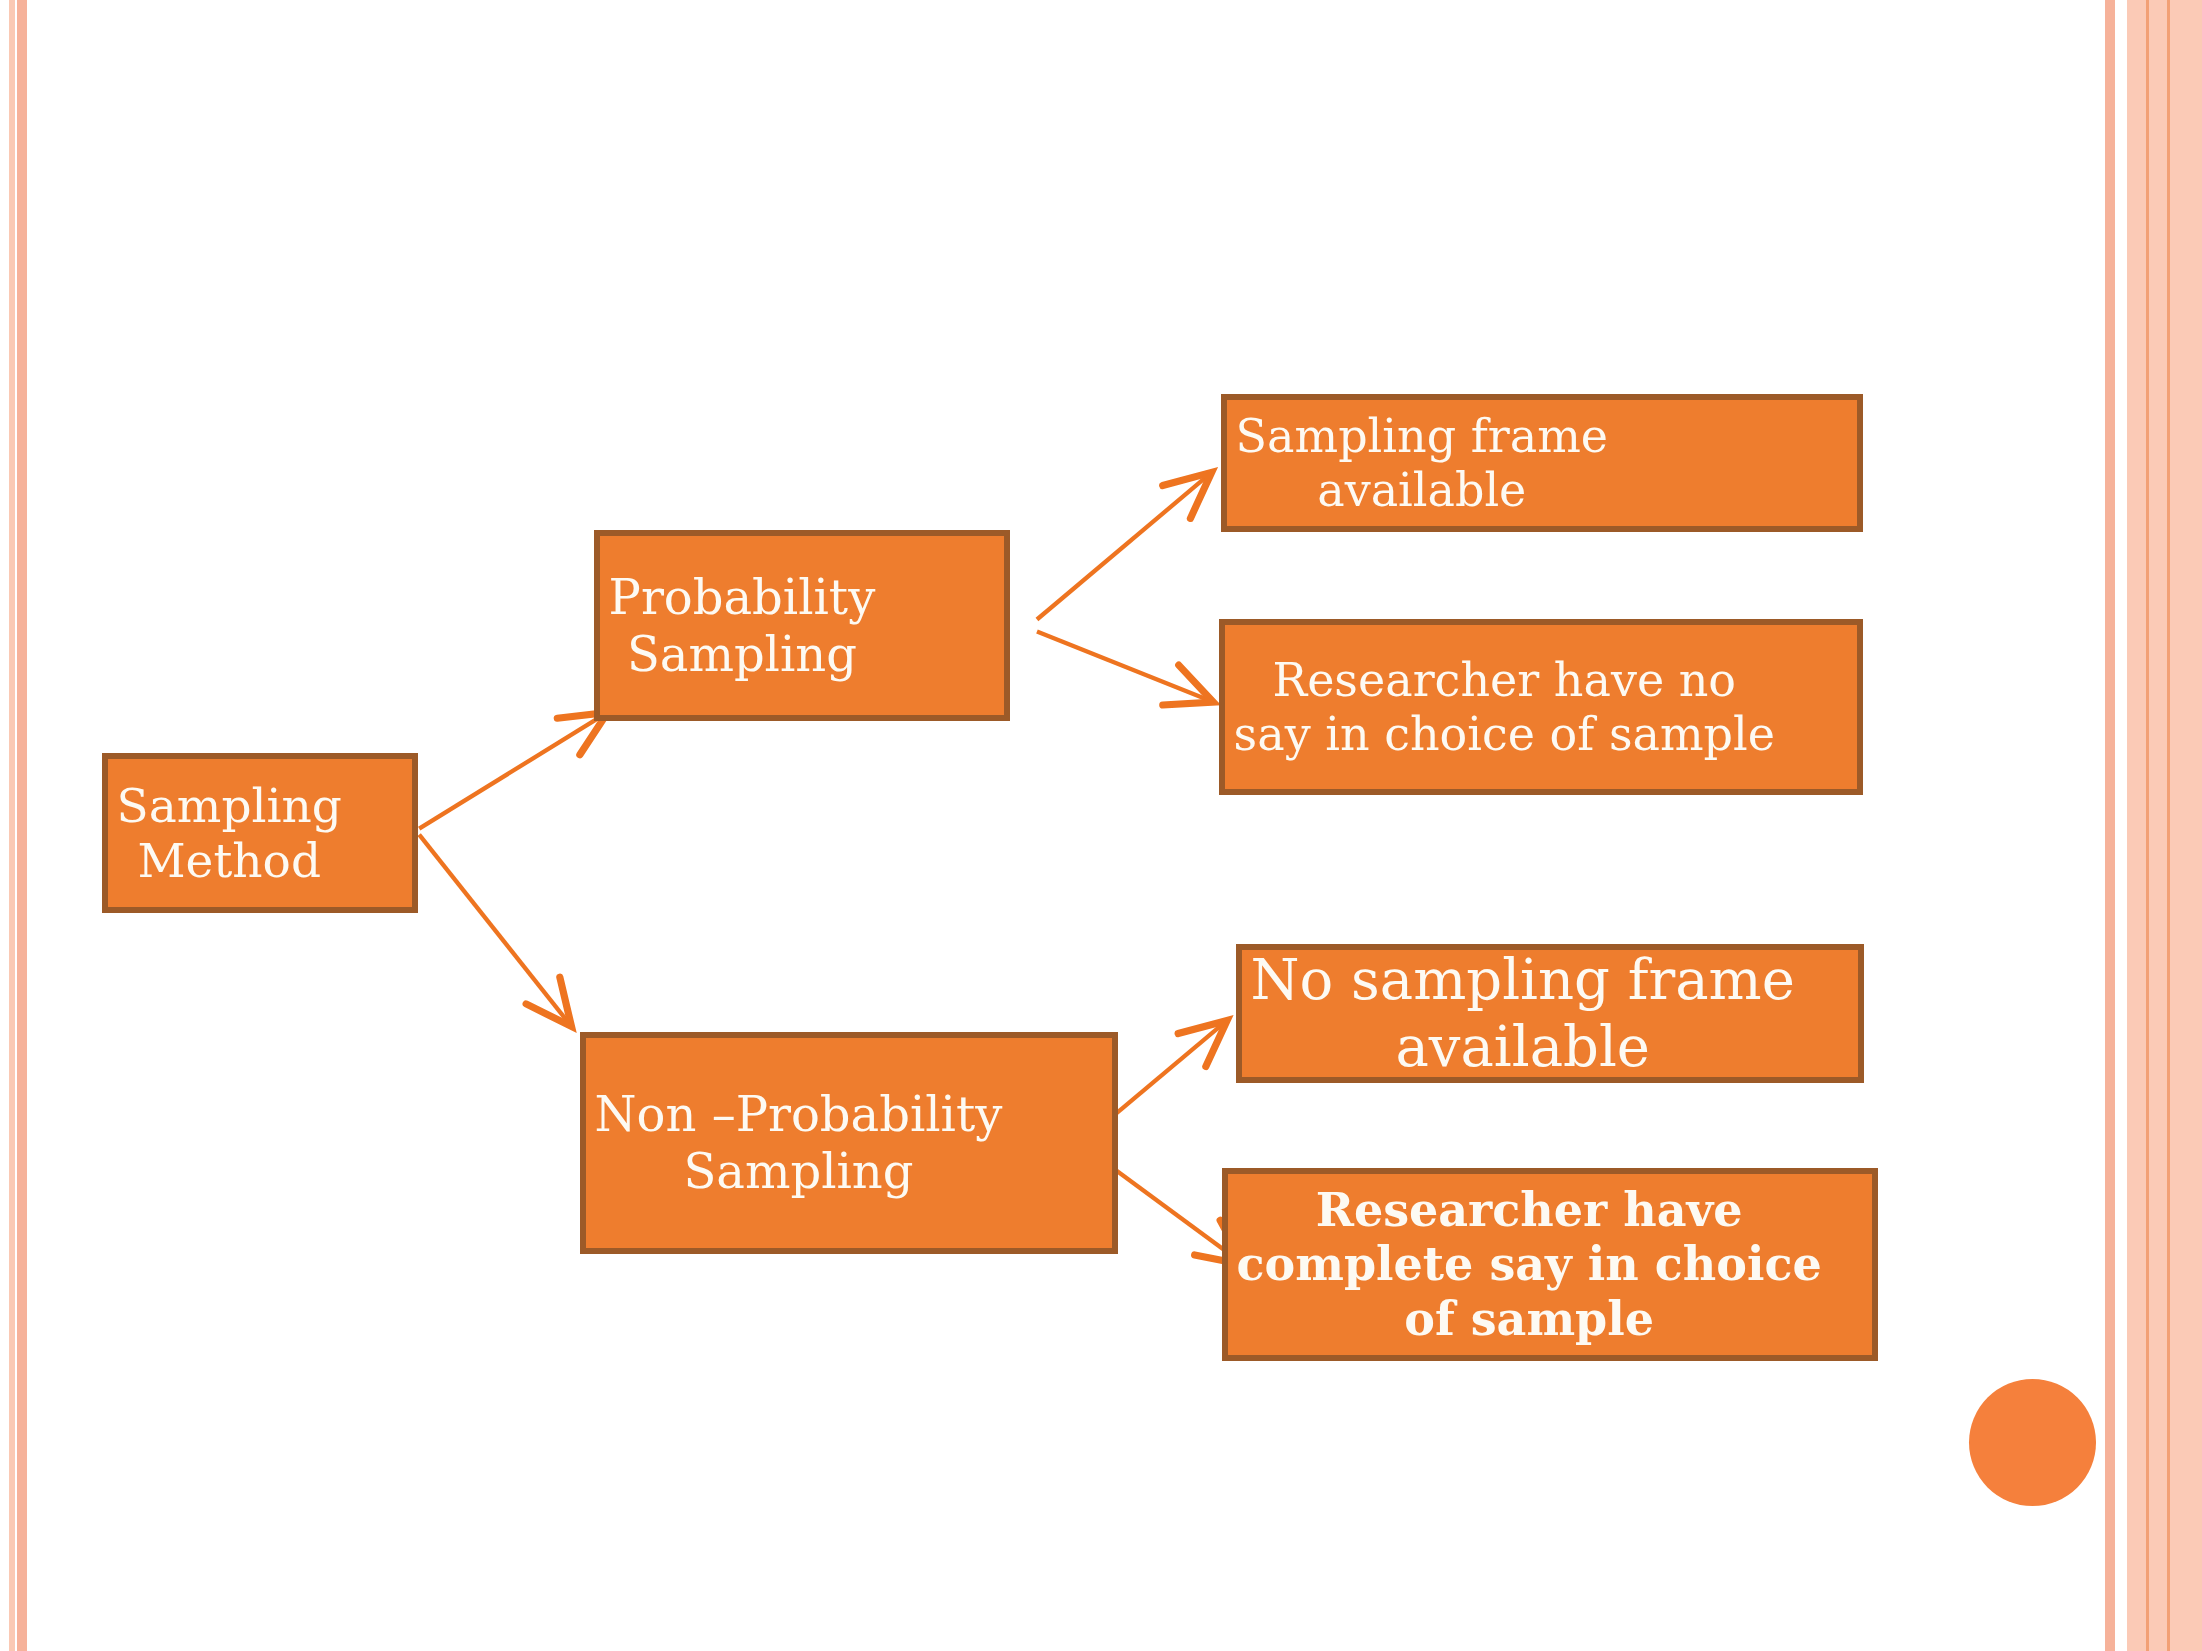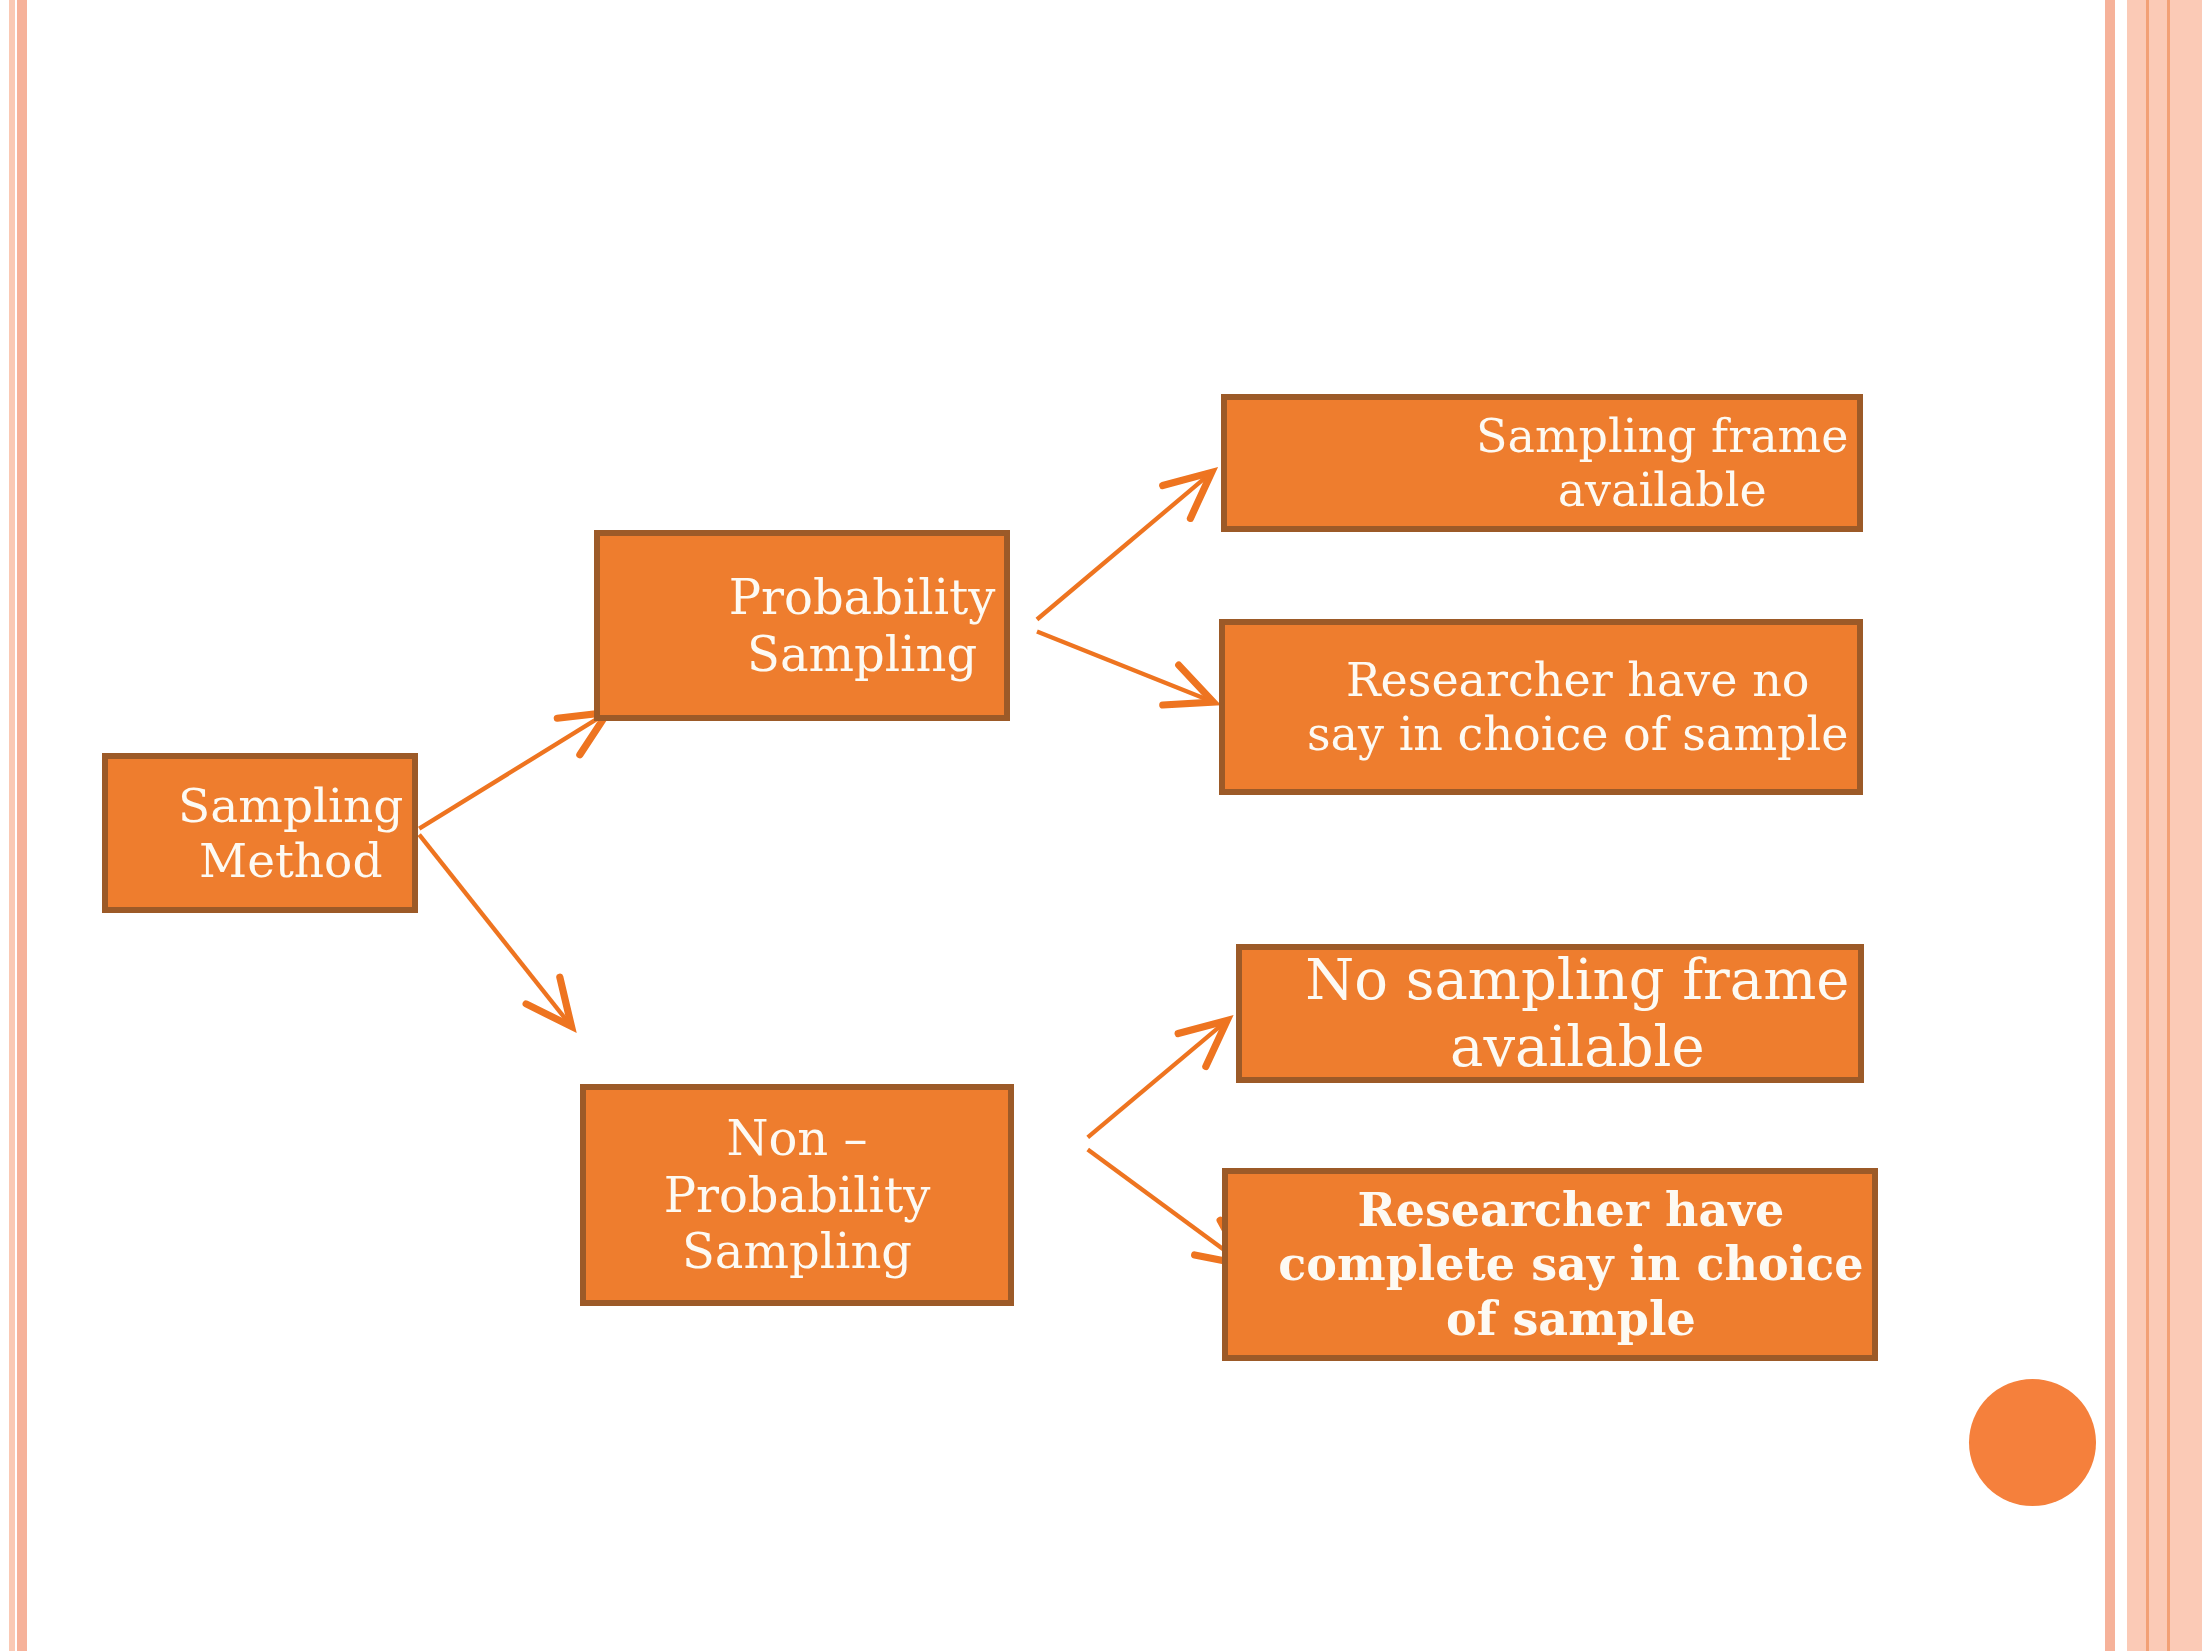--- a/index.html
+++ b/index.html
@@ -32,29 +32,29 @@
 
   
   .node {
     position: absolute;
     box-sizing: border-box;
     background: #ee7d2e;
     border: 6px solid #9c5a28;
     color: #fdfaf3;
     display: flex;
     align-items: center;
-    justify-content: flex-end;
+    justify-content: flex-start;
     text-align: center;
     white-space: pre-line;
     line-height: 1.18;
     padding: 0 8.6px;
   }
   .node-root        { left: 102px;  top: 753px;  width: 316px; height: 160px; font-size: 47px; }
   .node-prob        { left: 594px;  top: 530px;  width: 416px; height: 191px; font-size: 48px; }
-  .node-nonprob     { left: 580px;  top: 1084px; width: 434px; height: 222px; font-size: 48px; }
+  .node-nonprob     { left: 580px;  top: 1032px; width: 538px; height: 222px; font-size: 48px; }
   .node-frame       { left: 1221px; top: 394px;  width: 642px; height: 138px; font-size: 46px; }
   .node-nosay       { left: 1219px; top: 619px;  width: 644px; height: 176px; font-size: 46px; }
   .node-noframe     { left: 1236px; top: 944px; width: 628px; height: 139px; font-size: 56px; }
   .node-completesay { left: 1222px; top: 1168px; width: 656px; height: 193px; font-size: 46px; font-weight: bold; }
 
   .connectors {
     position: absolute;
     left: 0;
     top: 0;
     width: 2203px;

